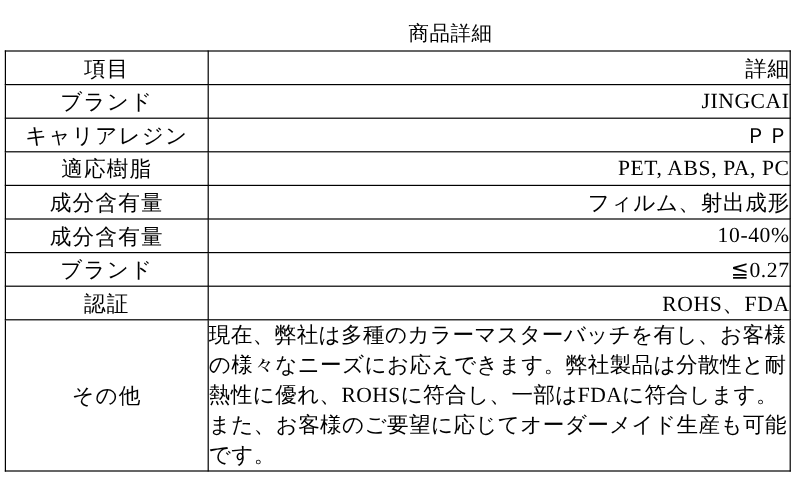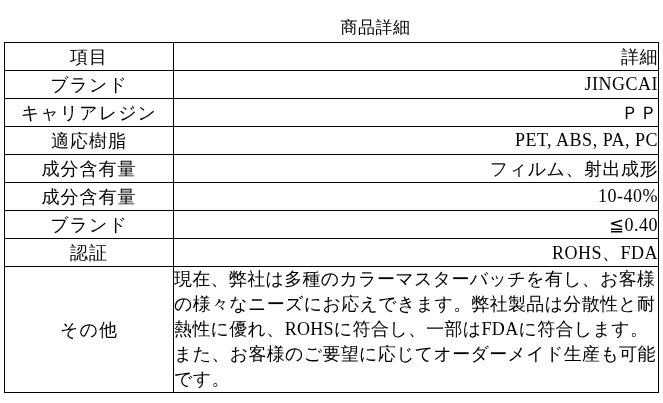--- a/index.html
+++ b/index.html
@@ -94,21 +94,21 @@
       <tr>
         <td class="label">成分含有量</td>
         <td class="value">フィルム、射出成形</td>
       </tr>
       <tr>
         <td class="label">成分含有量</td>
         <td class="value">10-40%</td>
       </tr>
       <tr>
         <td class="label">ブランド</td>
-        <td class="value">≦0.40</td>
+        <td class="value">≦0.27</td>
       </tr>
       <tr>
         <td class="label">認証</td>
         <td class="value">ROHS、FDA</td>
       </tr>
       <tr>
         <td class="label label-other">その他</td>
         <td class="value-note">現在、弊社は多種のカラーマスターバッチを有し、お客様の様々なニーズにお応えできます。弊社製品は分散性と耐熱性に優れ、ROHSに符合し、一部はFDAに符合します。また、お客様のご要望に応じてオーダーメイド生産も可能です。</td>
       </tr>
     </tbody>

